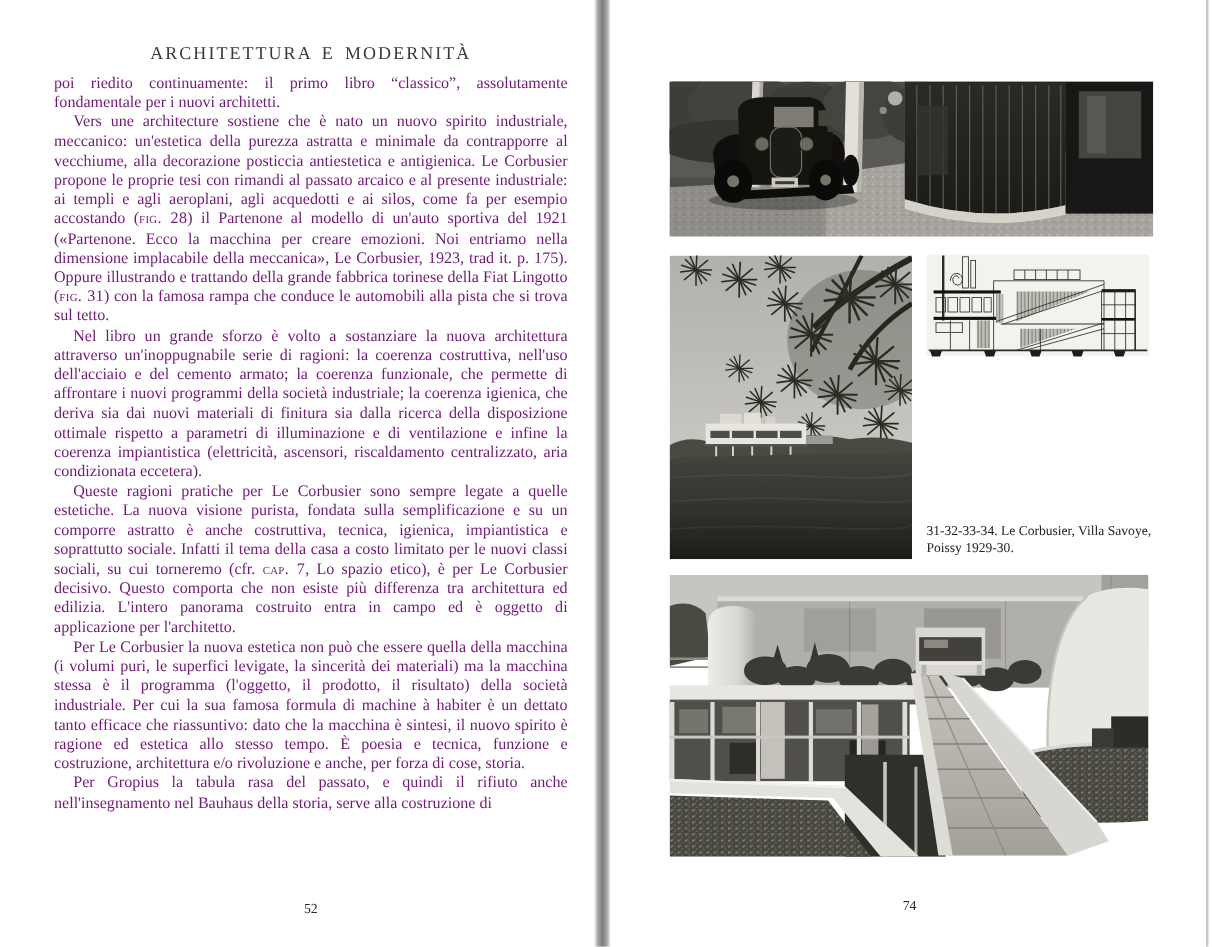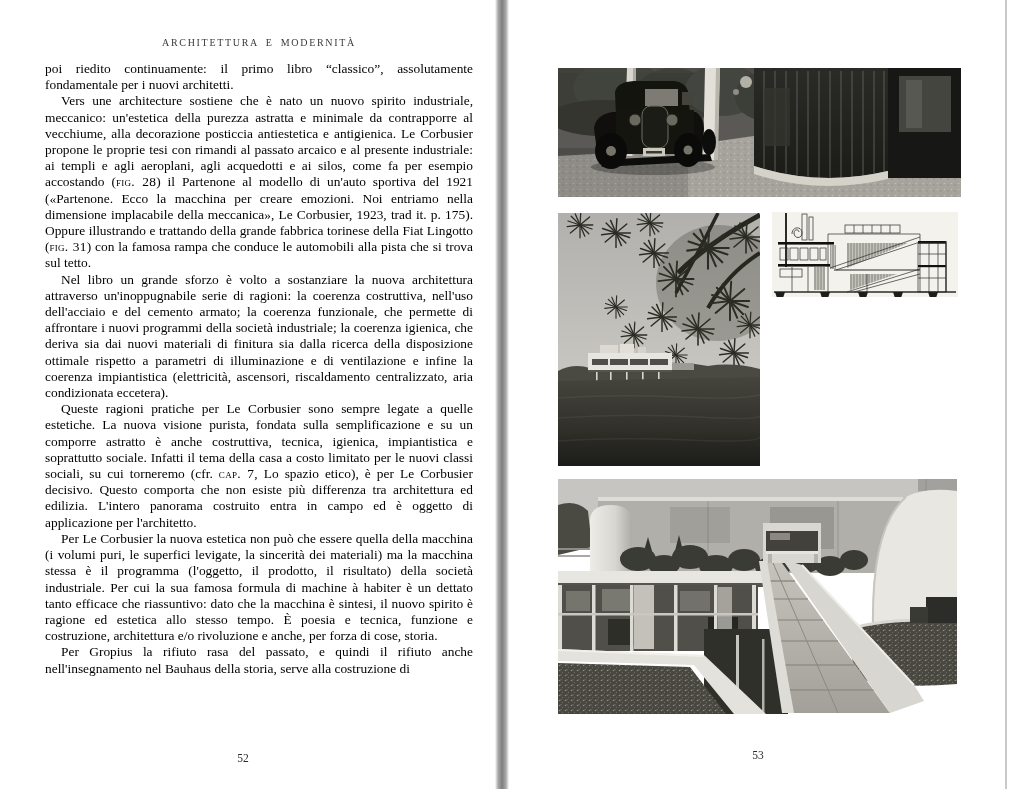--- a/index.html
+++ b/index.html
@@ -7,38 +7,38 @@
     width:1010px;height:789px;position:relative;overflow:hidden;
     background:#ffffff;
     font-family:"Liberation Serif","DejaVu Serif",serif;
   }
   .spread{position:absolute;inset:0;background:#fff;}
   .page{position:absolute;top:0;height:789px;background:#fff;}
   .page-left{left:0;width:495px;}
   .page-right{left:509px;width:496px;}
 
   .running-header{
-    position:absolute;font-size:10px;letter-spacing:1.7px;word-spacing:3px;
+    position:absolute;font-size:15px;letter-spacing:1.7px;word-spacing:3px;
     color:#3c3b38;text-align:center;white-space:nowrap;
   }
   #rh-left{left:45px;width:428px;top:37px;}
   #rh-right{left:558px;width:400px;top:37px;}
 
   .text-column{
     position:absolute;left:45px;top:61px;width:428px;
-    font-size:13.4px;line-height:16.2px;color:#000000;
+    font-size:13.4px;line-height:16.2px;color:#701a75;
     text-align:justify;
   }
   .text-column p{margin:0;}
   .text-column p.indent{text-indent:16px;}
   .it{}
   .sc{font-variant:small-caps;letter-spacing:.3px;}
 
   .pagenum{position:absolute;font-size:11.5px;color:#2b2a27;text-align:center;}
-  #pn-left{left:29px;width:428px;top:752px;}
+  #pn-left{left:45px;width:428px;top:752px;}
   #pn-right{left:558px;width:400px;top:749px;}
 
   figure{position:absolute;margin:0;padding:0;}
   figure svg{display:block;width:100%;height:100%;}
   #fig-car{left:558px;top:68px;width:403px;height:129px;}
   #fig-meadow{left:558px;top:213px;width:202px;height:253px;}
   #fig-section{left:772px;top:212px;width:186px;height:85px;}
   #fig-roof{left:558px;top:479px;width:399px;height:235px;}
 
   .caption{
@@ -61,21 +61,21 @@
   <div class="page page-right"></div>
 
   <div class="running-header" id="rh-left">ARCHITETTURA E MODERNITÀ</div>
 
   <div class="text-column">
       <p>poi riedito continuamente: il primo libro “classico”, assolutamente fondamentale per i nuovi architetti.</p>
       <p class="indent"><span class="it">Vers une architecture</span> sostiene che è nato un nuovo spirito industriale, meccanico: un'estetica della purezza astratta e minimale da contrapporre al vecchiume, alla decorazione posticcia antiestetica e antigienica. Le Corbusier propone le proprie tesi con rimandi al passato arcaico e al presente industriale: ai templi e agli aeroplani, agli acquedotti e ai silos, come fa per esempio accostando (<span class="sc">fig. 28</span>) il Partenone al modello di un'auto sportiva del 1921 («Partenone. Ecco la macchina per creare emozioni. Noi entriamo nella dimensione implacabile della meccanica», Le Corbusier, 1923, trad it. p. 175). Oppure illustrando e trattando della grande fabbrica torinese della Fiat Lingotto (<span class="sc">fig. 31</span>) con la famosa rampa che conduce le automobili alla pista che si trova sul tetto.</p>
       <p class="indent">Nel libro un grande sforzo è volto a sostanziare la nuova architettura attraverso un'inoppugnabile serie di ragioni: la <span class="it">coerenza costruttiva</span>, nell'uso dell'acciaio e del cemento armato; la <span class="it">coerenza funzionale</span>, che permette di affrontare i nuovi programmi della società industriale; la <span class="it">coerenza igienica</span>, che deriva sia dai nuovi materiali di finitura sia dalla ricerca della disposizione ottimale rispetto a parametri di illuminazione e di ventilazione e infine la <span class="it">coerenza impiantistica</span> (elettricità, ascensori, riscaldamento centralizzato, aria condizionata eccetera).</p>
       <p class="indent">Queste ragioni pratiche per Le Corbusier sono sempre legate a quelle estetiche. La nuova visione purista, fondata sulla semplificazione e su un comporre astratto è anche costruttiva, tecnica, igienica, impiantistica e soprattutto sociale. Infatti il tema della casa a costo limitato per le nuovi classi sociali, su cui torneremo (cfr. <span class="sc">cap. 7</span>, <span class="it">Lo spazio etico</span>), è per Le Corbusier decisivo. Questo comporta che non esiste più differenza tra architettura ed edilizia. L'intero panorama costruito entra in campo ed è oggetto di applicazione per l'architetto.</p>
       <p class="indent">Per Le Corbusier la nuova estetica non può che essere quella della macchina (i volumi puri, le superfici levigate, la sincerità dei materiali) ma la macchina stessa è il programma (l'oggetto, il prodotto, il risultato) della società industriale. Per cui la sua famosa formula di <span class="it">machine à habiter</span> è un dettato tanto efficace che riassuntivo: dato che la macchina è sintesi, il nuovo spirito è ragione ed estetica allo stesso tempo. È poesia e tecnica, funzione e costruzione, architettura e/o rivoluzione e anche, per forza di cose, storia.</p>
-      <p class="indent">Per Gropius la <span class="it">rifiuto rasa</span> del passato, e quindi il rifiuto anche nell'insegnamento nel Bauhaus della storia, serve alla costruzione di</p>
+      <p class="indent">Per Gropius la <span class="it">tabula rasa</span> del passato, e quindi il rifiuto anche nell'insegnamento nel Bauhaus della storia, serve alla costruzione di</p>
     </div>
 
   <div class="pagenum" id="pn-left">52</div>
 
 
   <figure id="fig-car" aria-label="vintage car parked under the pilotis beside the curved glass wall of Villa Savoye">
     <svg viewBox="0 0 403 129" preserveAspectRatio="none">
       <defs>
         <pattern id="grav1" width="7" height="6" patternUnits="userSpaceOnUse">
           <rect width="7" height="6" fill="#a6a39c"></rect>
@@ -306,20 +306,21 @@
         <line x1="157" y1="31" x2="157" y2="80"></line>
           <line x1="166" y1="31" x2="166" y2="80"></line>
         <line x1="146" y1="42" x2="174" y2="42"></line>
         <rect x="146" y="53" width="28" height="2.2" fill="#111110" stroke="none"></rect>
         <line x1="146" y1="66" x2="174" y2="66"></line>
         <line x1="174" y1="29" x2="174" y2="80" stroke-width="1.2"></line>
       </g>
     </svg>
   </figure>
 
+  <div class="caption">31-32-33-34. Le Corbusier, Villa Savoye, Poissy 1929-30.</div>
 
   <figure id="fig-roof" aria-label="roof terrace of Villa Savoye with ramp, curved solarium walls and glazed facade">
     <svg viewBox="0 0 399 235" preserveAspectRatio="none">
       <defs>
         <pattern id="grav4" width="6" height="5" patternUnits="userSpaceOnUse">
           <rect width="6" height="5" fill="#47463f"></rect>
           <circle cx="1.5" cy="1.5" r="0.8" fill="#8d8b84"></circle>
           <circle cx="4.5" cy="3.5" r="0.7" fill="#6b6a62"></circle>
           <circle cx="3" cy="0.8" r="0.5" fill="#a09e96"></circle>
         </pattern>
@@ -424,17 +425,17 @@
       </g>
 
       <g>
         <polygon points="0,170 146,176 208,235 176,235 136,186 0,182" fill="#e4e2dc"></polygon>
         <polygon points="0,184 132,188 168,235 0,235" fill="url(#grav4)"></polygon>
         <line x1="0" y1="171" x2="146" y2="177" stroke="#f2f0ea" stroke-width="2"></line>
       </g>
     </svg>
   </figure>
 
-  <div class="pagenum" id="pn-right">53</div>
+  <div class="pagenum" id="pn-right">74</div>
 
   <div class="gutter"></div>
   <div class="page-edge"></div>
 </div>
 
 </body></html>

